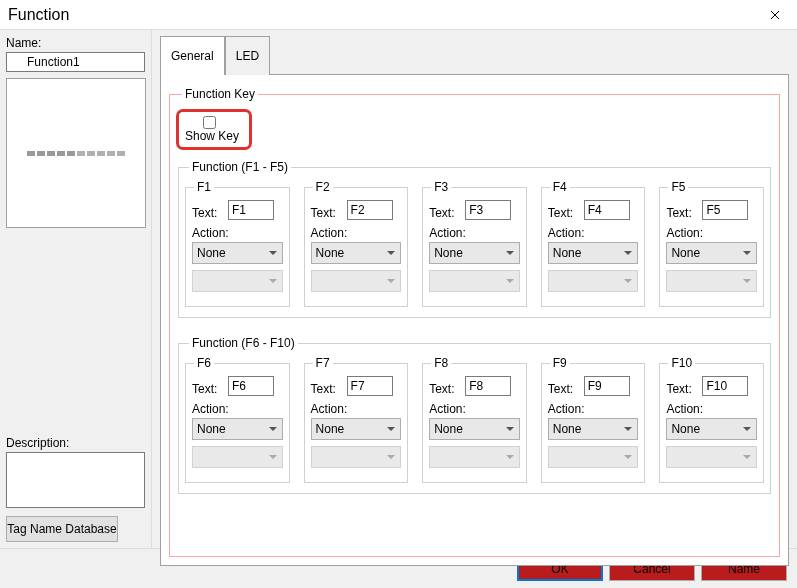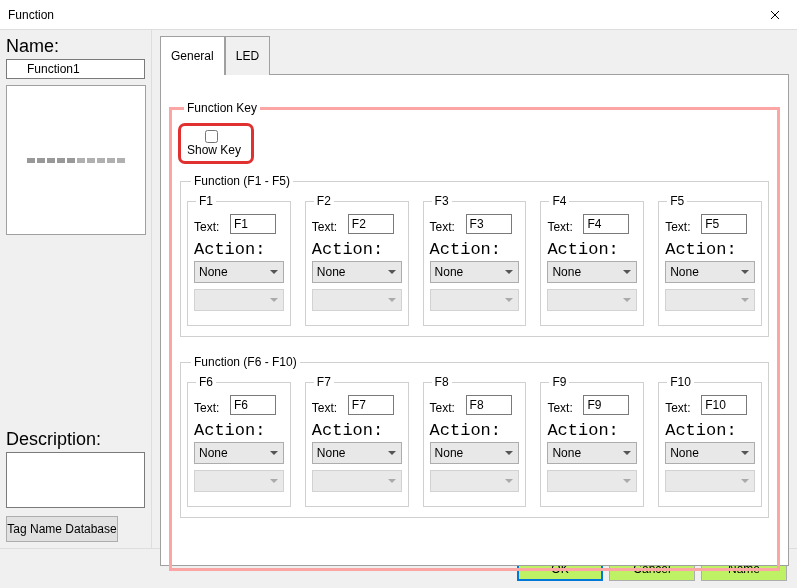--- a/index.html
+++ b/index.html
@@ -1,55 +1,55 @@
 <!DOCTYPE html>
 <html><head>
 <meta charset="utf-8">
 <style>
 * { box-sizing: border-box; margin: 0; padding: 0; }
 body { font-family: "Segoe UI", Tahoma, sans-serif; font-size: 12px; background: #fff; color: #000; width: 797px; height: 588px; overflow: hidden; }
 .titlebar { height: 30px; display: flex; align-items: center; justify-content: space-between; padding-left: 8px; background: #fff; border-bottom: 1px solid #ddd; }
-.titlebar-title { font-size: 12px; }
+.titlebar-title { font-size: 16px; }
 .close-btn { width: 45px; height: 29px; display: flex; align-items: center; justify-content: center; cursor: pointer; font-size: 14px; }
 .content { display: flex; height: 518px; }
 .left-panel { width: 152px; background: #f0f0f0; padding: 6px 6px 6px 6px; display: flex; flex-direction: column; border-right: 1px solid #ddd; }
-.label { font-size: 18px; margin-bottom: 2px; }
+.label { font-size: 12px; margin-bottom: 2px; }
 .text-input { width: 100%; border: 1px solid #7a7a7a; padding: 2px 20px; font-family: inherit; font-size: 12px; background: #fff; }
 .preview-box { margin-top: 6px; width: 140px; height: 150px; background: #fff; border: 1px solid #a0a0a0; display: flex; align-items: center; justify-content: center; }
 .preview-bars { display: flex; gap: 2px; }
 .preview-bars span { display: block; width: 8px; height: 5px; background: #999; }
 .preview-bars span:nth-child(6), .preview-bars span:nth-child(7), .preview-bars span:nth-child(8), .preview-bars span:nth-child(9), .preview-bars span:nth-child(10) { background: #b0b0b0; }
 .spacer { flex: 1; }
 .desc-area { width: 100%; height: 56px; border: 1px solid #7a7a7a; background: #fff; resize: none; font-family: inherit; font-size: 12px; padding: 2px; }
 .tag-btn { margin-top: 8px; width: 112px; height: 26px; border: 1px solid #adadad; background: #e1e1e1; font-family: inherit; font-size: 12px; cursor: pointer; text-align: center; }
 .right-panel { flex: 1; background: #f0f0f0; padding: 6px 8px 6px 8px; position: relative; }
 .tabs { display: flex; position: relative; z-index: 2; }
 .tab { padding: 12px 10px; border: 1px solid #a0a0a0; background: #f0f0f0; font-size: 12px; cursor: pointer; border-bottom: none; position: relative; }
 .tab.active { background: #fff; z-index: 3; }
 .tab-content { border: 1px solid #a0a0a0; background: #fff; padding: 10px 8px; margin-top: -1px; height: 492px; }
-.outer-fieldset { border: 3px solid #fca5a5; padding: 8px 8px 12px 8px; margin-top: 16px; height: 100%; }
+.outer-fieldset { border: 1px solid #fca5a5; padding: 8px 8px 12px 8px; margin-top: 2px; height: 100%; }
 .outer-fieldset > legend { font-size: 12px; padding: 0 3px; margin-left: 4px; }
 .highlight-box { display: inline-flex; align-items: center; border: 3px solid #e03030; border-radius: 7px; padding: 4px 10px 4px 6px; margin-left: -2px; margin-bottom: 4px; flex-direction: column; }
 .chk { width: 13px; height: 13px; margin-right: 6px; }
 .fk-fieldset { border: 1px solid #d0d0d0; padding: 6px 6px 10px 6px; margin-top: 6px; }
 .fk-fieldset > legend { font-size: 12px; padding: 0 3px; margin-left: 4px; }
 .fk-row { display: flex; gap: 14px; }
 .fbox { border: 1px solid #d0d0d0; padding: 6px 6px 8px 6px; flex: 1; }
 .fbox legend { font-size: 12px; padding: 0 3px; margin-left: 2px; }
 .fline { display: flex; align-items: flex-end; margin-bottom: 6px; gap: 4px; }
 .fline .lbl { font-size: 12px; width: 32px; }
 .small-input { width: 46px; border: 1px solid #7a7a7a; padding: 2px 3px; font-family: inherit; font-size: 12px; }
-.action-lbl { font-size: 17px; margin: 2px 0; font-family: Liberation Mono, monospace; }
+.action-lbl { font-size: 12px; margin: 2px 0; }
 .combo { width: 100%; height: 22px; border: 1px solid #adadad; background: #e8e8e8; font-family: inherit; font-size: 12px; padding: 0 18px 0 4px; appearance: none; position: relative; }
 .combo-wrap { position: relative; margin-bottom: 6px; }
 .combo-wrap::after { content: ""; position: absolute; right: 6px; top: 9px; border-left: 4px solid transparent; border-right: 4px solid transparent; border-top: 4px solid #555; pointer-events: none; }
 .combo-wrap.disabled .combo { background: #e0e0e0; color: #888; border-color: #c0c0c0; }
 .combo-wrap.disabled::after { border-top-color: #aaa; }
 .bottom-bar { height: 40px; background: #f0f0f0; display: flex; align-items: center; justify-content: flex-end; padding-right: 10px; gap: 6px; border-top: 1px solid #ddd; }
-.dlg-btn { width: 86px; height: 24px; border: 1px solid #adadad; background: #bef264; font-family: inherit; font-size: 12px; cursor: pointer; text-align: center; }
+.dlg-btn { width: 86px; height: 24px; border: 1px solid #adadad; background: #b91c1c; font-family: inherit; font-size: 12px; cursor: pointer; text-align: center; }
 .dlg-btn.default { border: 2px solid #0078d7; }
 </style>
 </head>
 <body>
 
 <div class="titlebar">
   <span class="titlebar-title">Function</span>
   <div class="close-btn">
     <svg width="10" height="10" viewBox="0 0 10 10">
         <path d="M1 1 L9 9 M9 1 L1 9" stroke="#000" stroke-width="1"></path>

